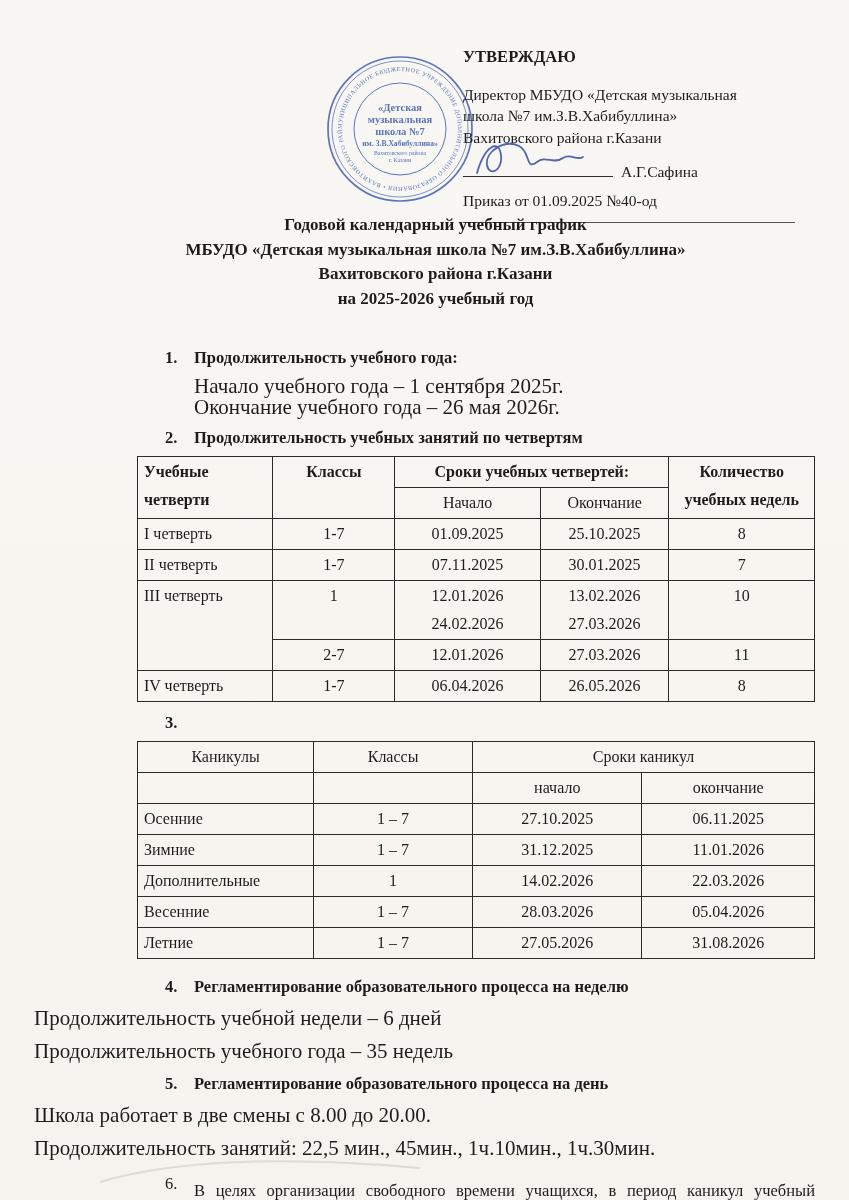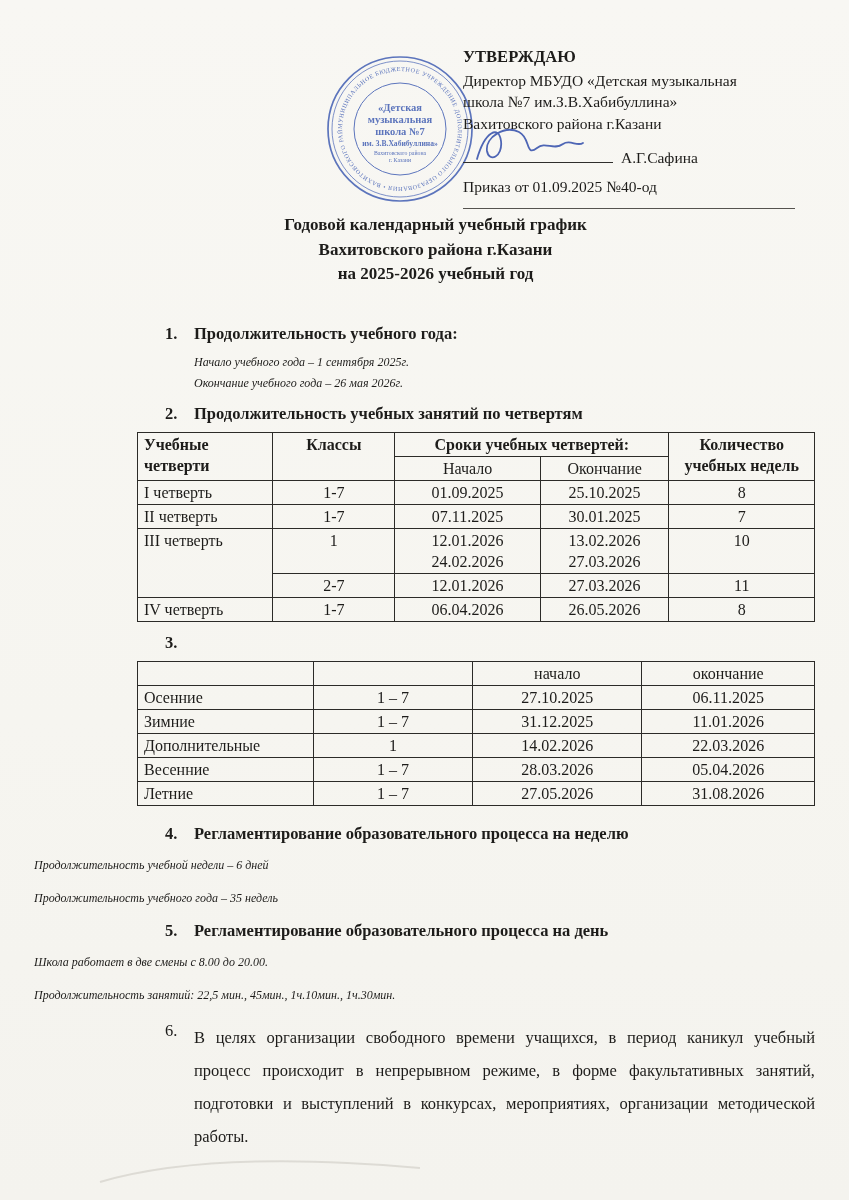--- a/index.html
+++ b/index.html
@@ -12,57 +12,57 @@
     font-family:"Liberation Serif","DejaVu Serif",serif;
     color:#1d1c1a;
     overflow:hidden;
   }
 
   
   .approval {
     position:absolute; left:463px; top:46px; width:334px;
     font-size:15.5px; line-height:21.5px;
   }
-  .approval .apr-title { font-weight:bold; font-size:16.5px; margin-bottom:2px; }
+  .approval .apr-title { font-weight:bold; font-size:16.5px; margin-bottom:16px; }
   .sig-row { margin-top:13px; position:relative; white-space:nowrap; }
   .sig-blank { display:inline-block; width:150px; border-bottom:1.2px solid #2f2e2c; height:14px; }
   .sig-name { margin-left:8px; }
   .sig-scribble { position:absolute; left:6px; top:-30px; width:120px; height:50px; pointer-events:none; }
   .order-line { margin-top:7px; border-bottom:1px solid #55534f; padding-bottom:11px; width:332px; }
 
   
   .stamp { position:absolute; left:324px; top:53px; width:152px; height:152px; opacity:.88; }
 
   
   .content { position:relative; padding-top:213px;padding-left:22px; }
   .doc-title { text-align:center; font-weight:bold; font-size:17px; line-height:24.5px; }
 
   
   .sec-head { display:flex; margin-left:143px; font-weight:bold; font-size:16.5px; line-height:22px; }
   .sec-num { width:29px; flex:0 0 29px; }
-  .sec-body { margin-left:172px; font-size:12px; line-height:21px;font-style:italic; }
+  .sec-body { margin-left:172px; font-size:21px; line-height:21px; }
   .sec-body .ln { display:block; }
   .sec-body-wide .ln { margin-bottom:11px; line-height:22px; }
 
   .mt1 { margin-top:36px; }   
   .mt2 { margin-top:7px; }    
   .mt3 { margin-top:9px; }    
   .mt-tbl1 { margin-top:7px; }
   .mt4 { margin-top:10px; }   
   .mt-tbl2 { margin-top:7px; }
   .mt5 { margin-top:17px; }   
   .mt6 { margin-top:9px;margin-left:12px; }
   .mt7 { margin-top:7px; }    
   .mt8 { margin-top:15px; }   
 
   
   table.tbl { border-collapse:collapse; margin-left:115px; width:678px; table-layout:fixed;
               font-size:16px; }
   table.tbl td { border:1.3px solid #2c2b28; padding:1px 6px; text-align:center;
-                 vertical-align:top; line-height:21px; }
+                 vertical-align:top; line-height:28px; }
   table.tbl td.tl { text-align:left; }
   table.tbl td.b { font-weight:bold; }
   .date-line { display:block; }
 
   
   .sec6 { display:flex; margin-left:143px; width:650px; font-size:16.5px; }
   .sec6 .para { flex:1; text-align:justify; line-height:33px; }
 
   
   .artifact { position:absolute; left:95px; top:1148px; width:330px; height:45px; opacity:.55; }
@@ -107,20 +107,21 @@
       </svg>
       <span class="sig-blank"></span><span class="sig-name">А.Г.Сафина</span>
     </div>
     <div class="order-line">Приказ от 01.09.2025 №40-од</div>
   </div>
 
   <div class="content">
 
     <div class="doc-title">
       <div>Годовой календарный учебный график</div>
+      <div>МБУДО «Детская музыкальная школа №7 им.З.В.Хабибуллина»</div>
       <div>Вахитовского района г.Казани</div>
       <div>на 2025-2026 учебный год</div>
     </div>
 
     <div class="sec-head mt1">
       <span class="sec-num">1.</span>
       <span>Продолжительность учебного года:</span>
     </div>
     <div class="sec-body mt2">
       <span class="ln">Начало учебного года – 1 сентября 2025г.</span>
@@ -200,20 +201,25 @@
 
     <table class="tbl mt-tbl2">
       <colgroup>
         <col style="width:26%">
           <col style="width:23.5%">
           <col style="width:25%">
           <col style="width:25.5%">
       </colgroup>
       <tbody>
         <tr>
+          <td>Каникулы</td>
+          <td>Классы</td>
+          <td colspan="2">Сроки каникул</td>
+        </tr>
+        <tr>
           <td></td>
           <td></td>
           <td>начало</td>
           <td>окончание</td>
         </tr>
         <tr>
           <td class="tl">Осенние</td>
           <td>1 – 7</td>
           <td>27.10.2025</td>
           <td>06.11.2025</td>

